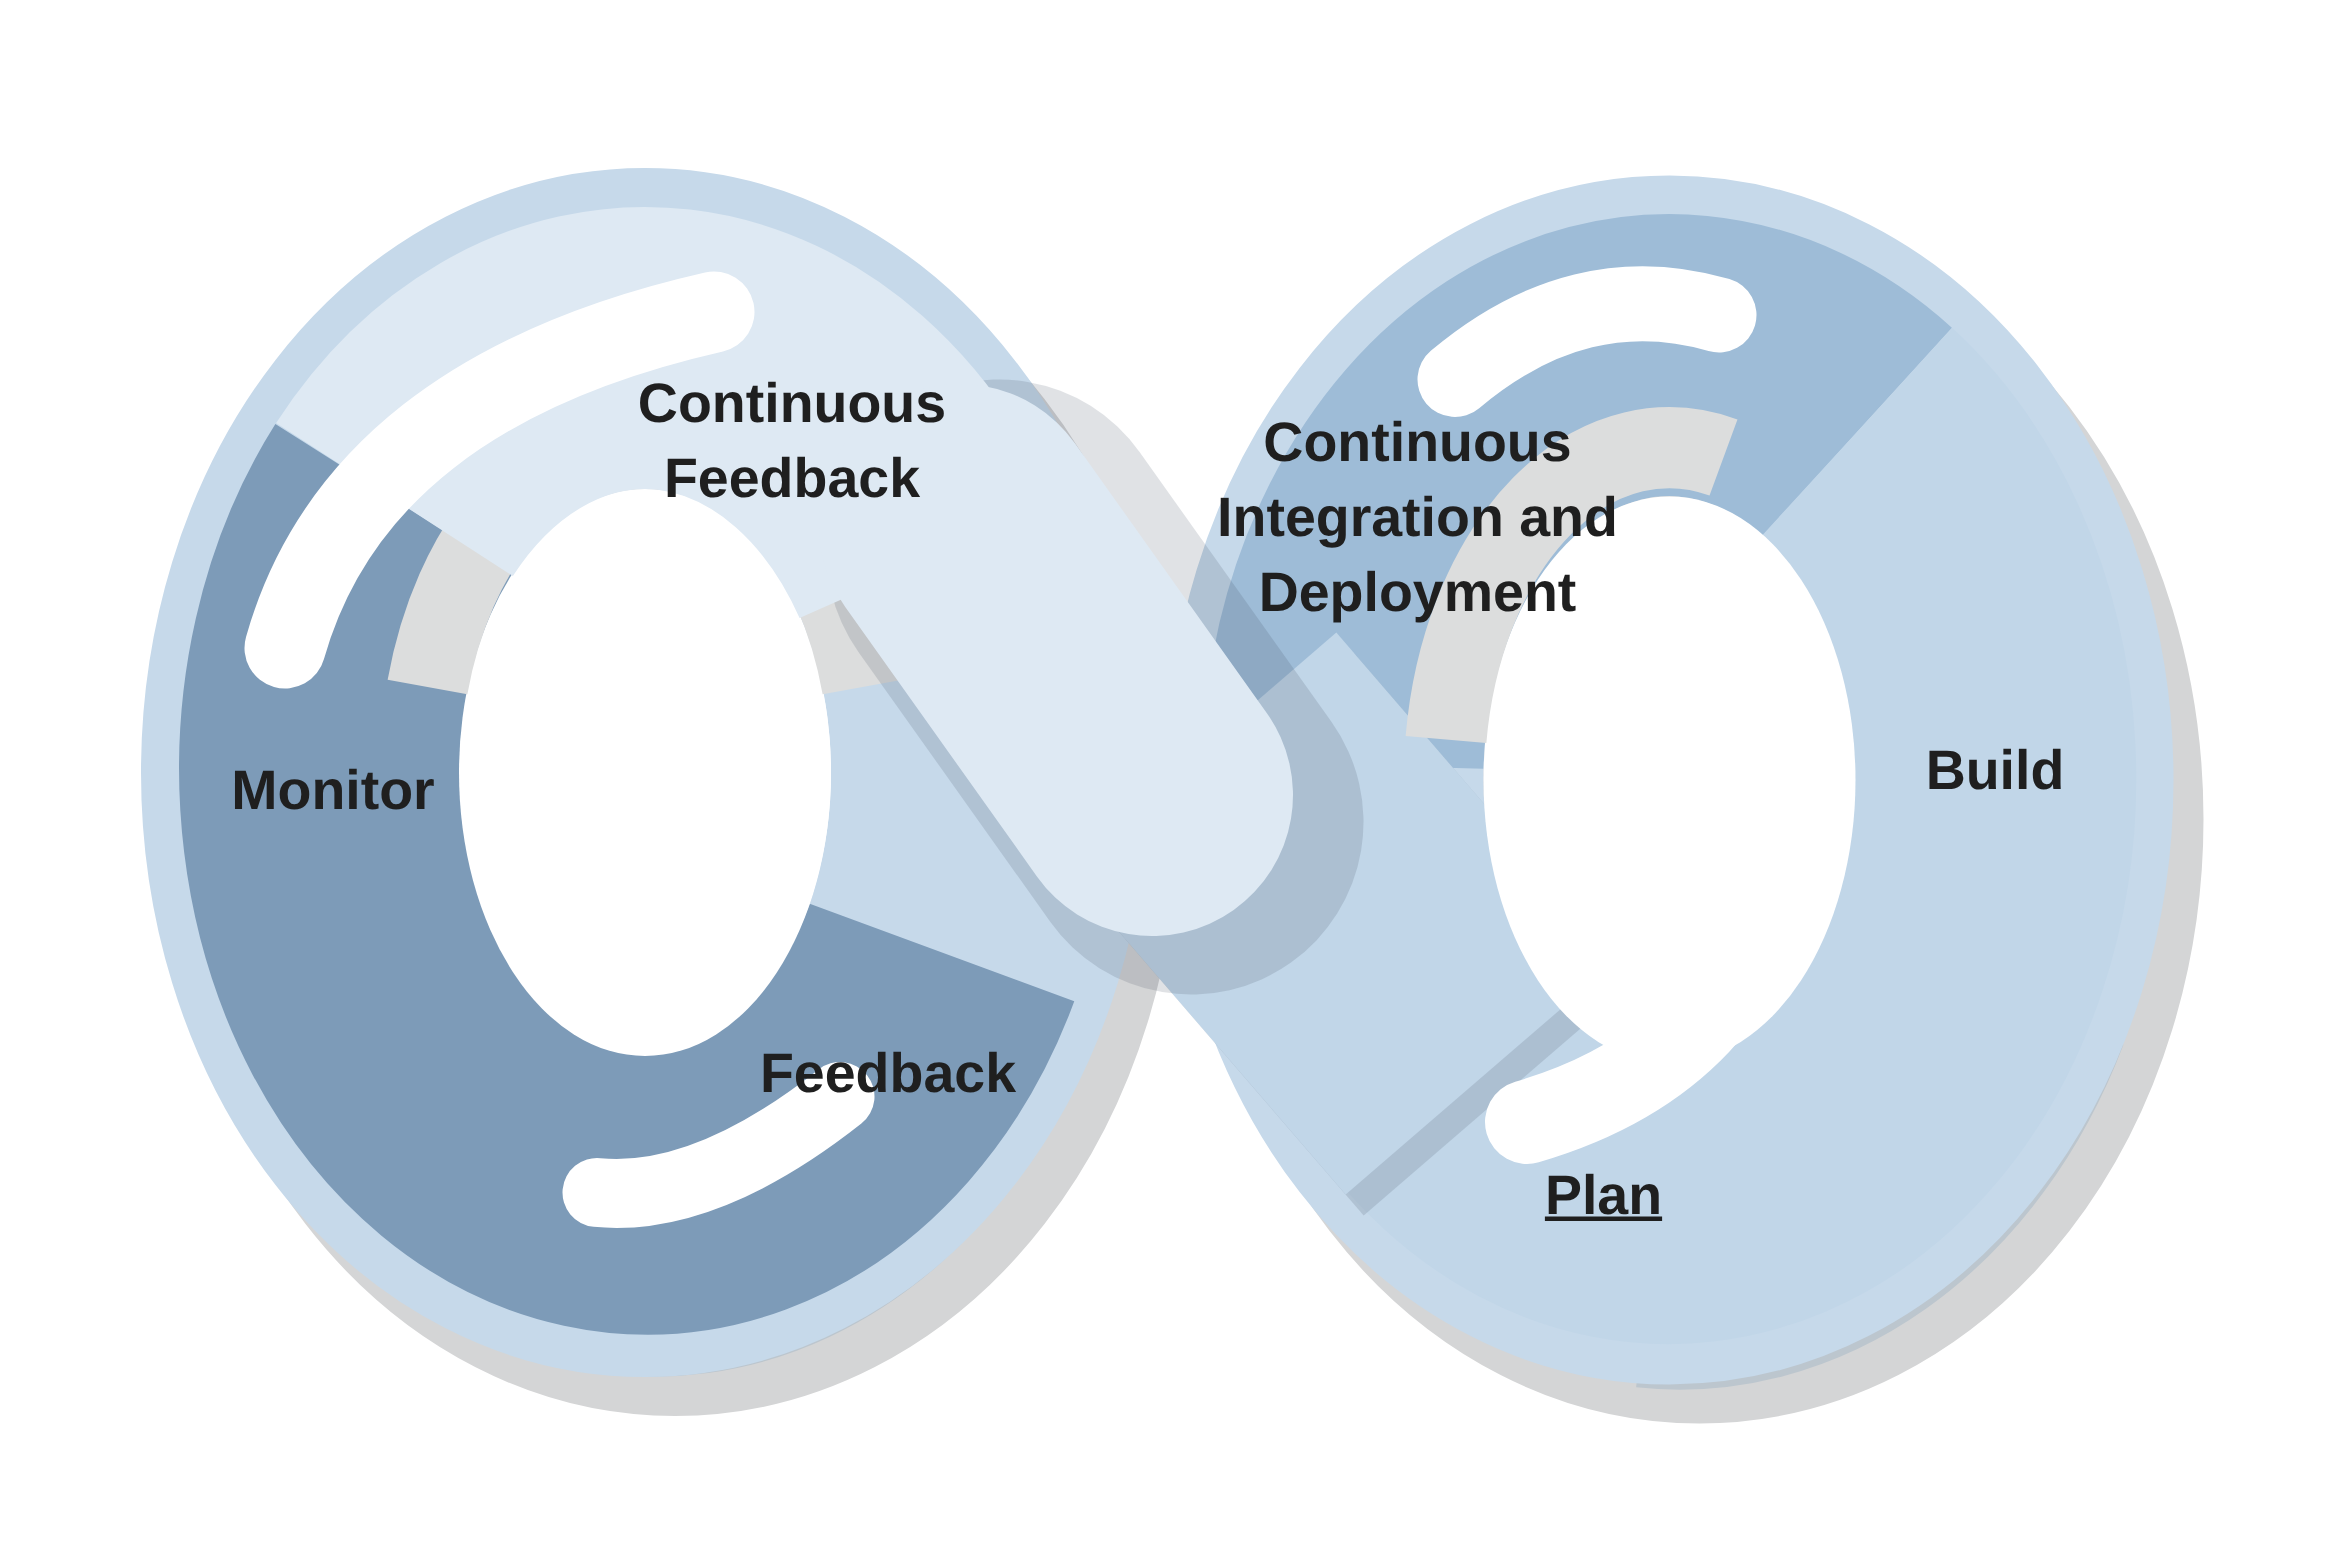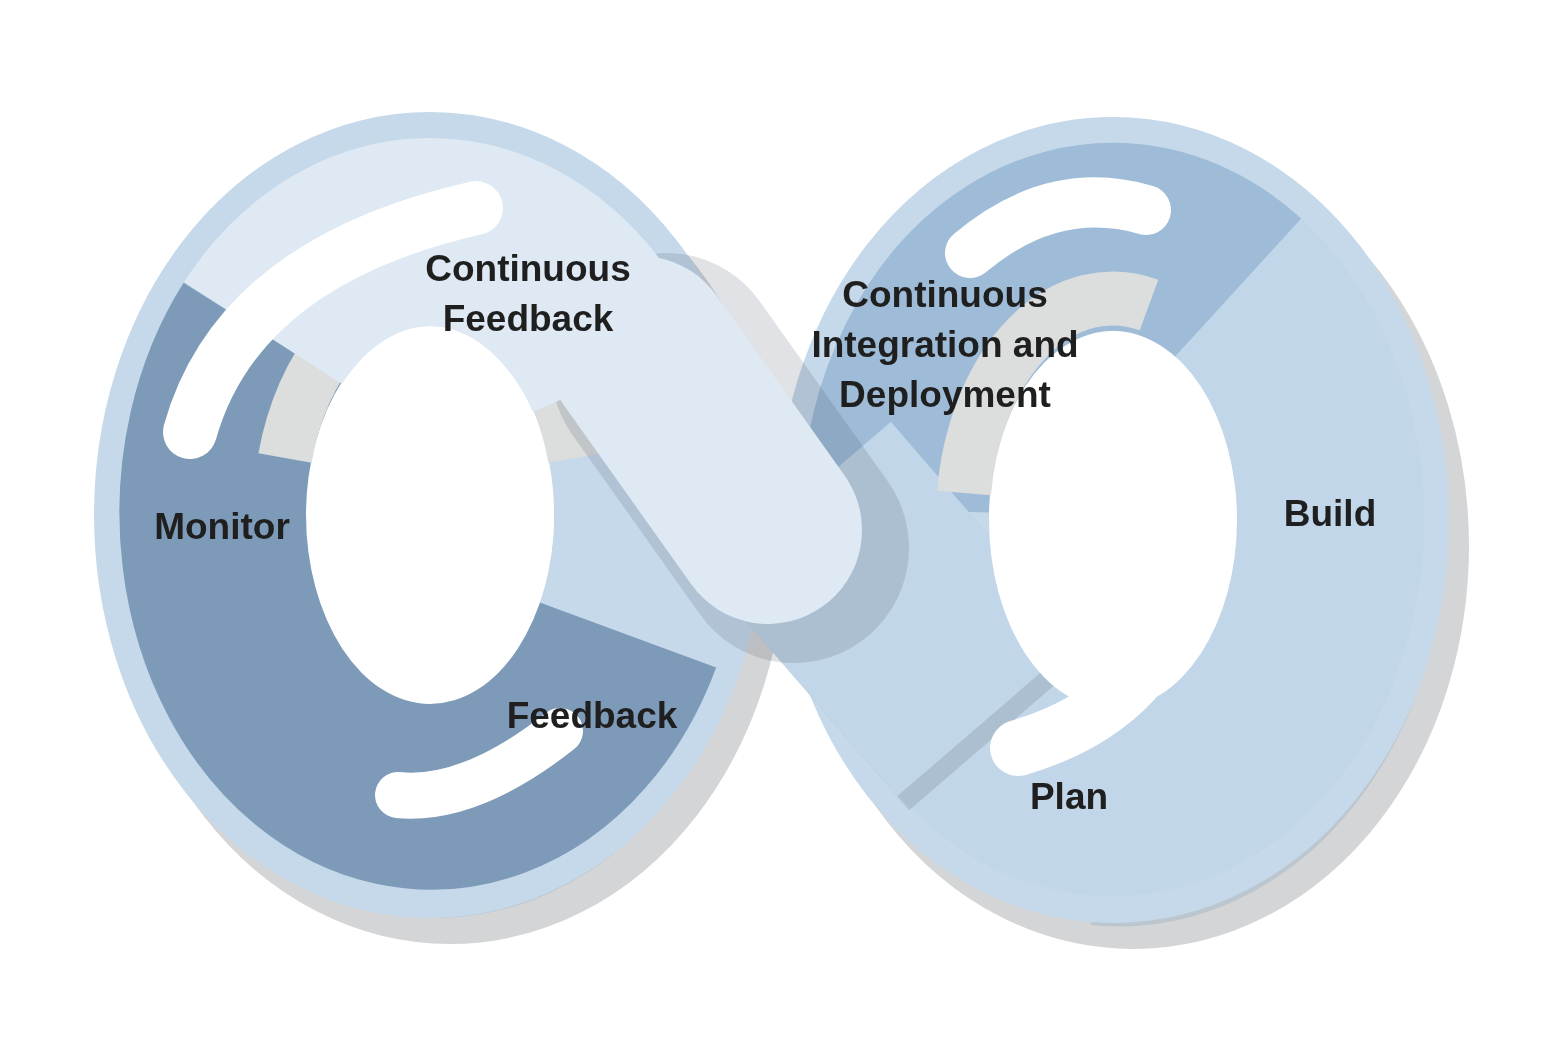--- a/index.html
+++ b/index.html
@@ -33,21 +33,21 @@
     text-align: center;
     white-space: pre-line;
     letter-spacing: 0px;
     user-select: none;
   }
   .lbl-feedback { left: 528px; top: 294px; }
   .lbl-cicd     { left: 945px; top: 345px; }
   .lbl-operate  { left: 222px; top: 527px; }
   .lbl-monitor  { left: 592px; top: 716px; }
   .lbl-build    { left: 1330px; top: 478px; margin-top: 36px; }
-  .lbl-plan     { left: 1069px; top: 797px; }
+  .lbl-plan     { left: 1069px; top: 797px; text-decoration: underline; }
 </style>
 </head>
 <body>
 
 <div class="stage">
 
   <svg viewBox="0 0 1552 1039">
 
     <rect x="0" y="0" width="1552" height="1039" fill="#ffffff"></rect>
 

